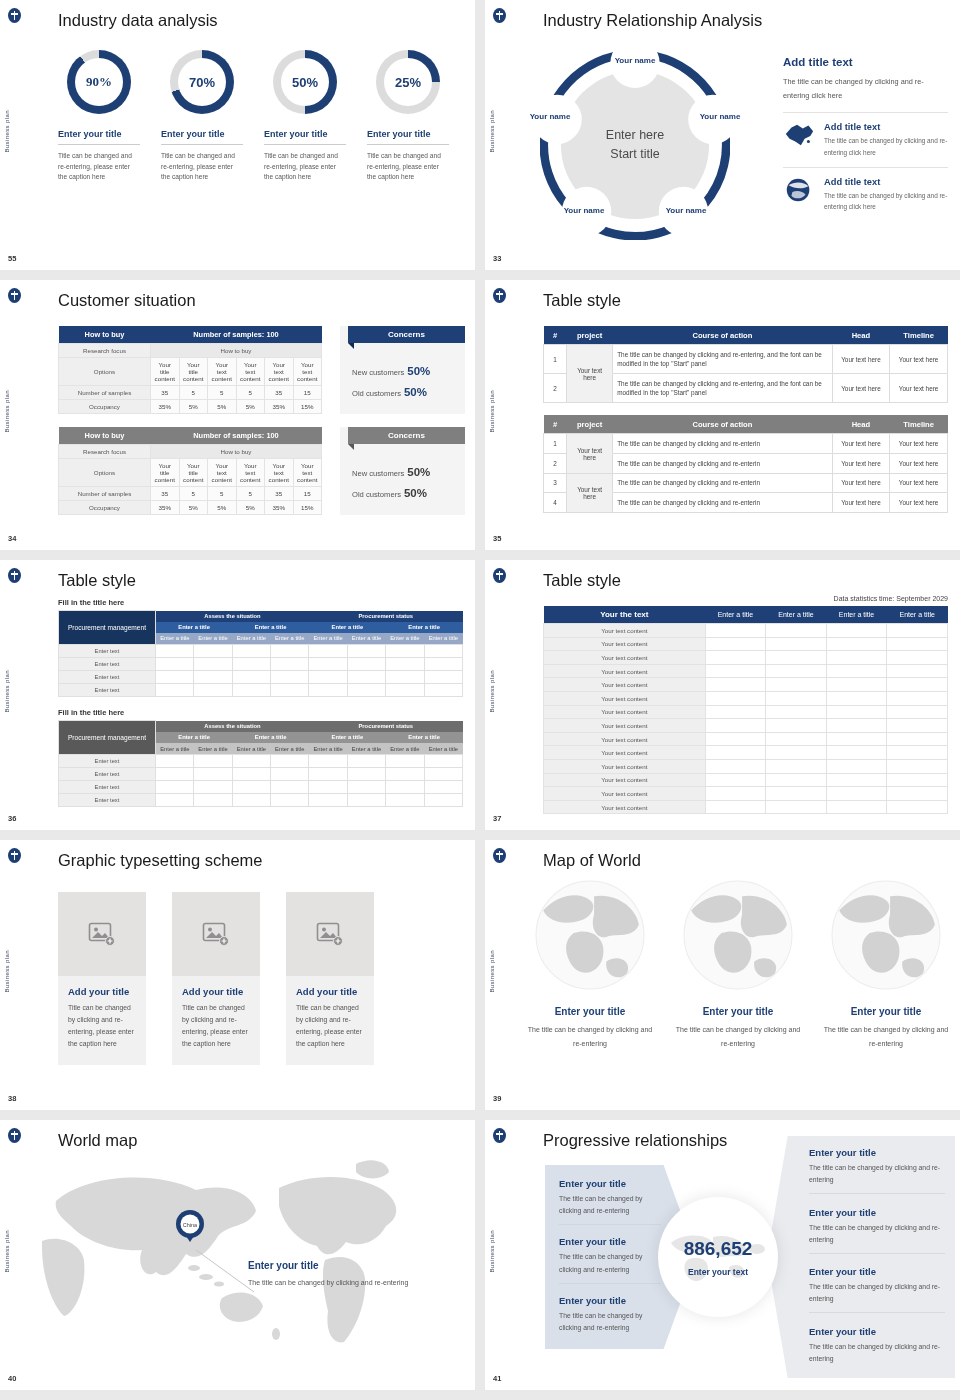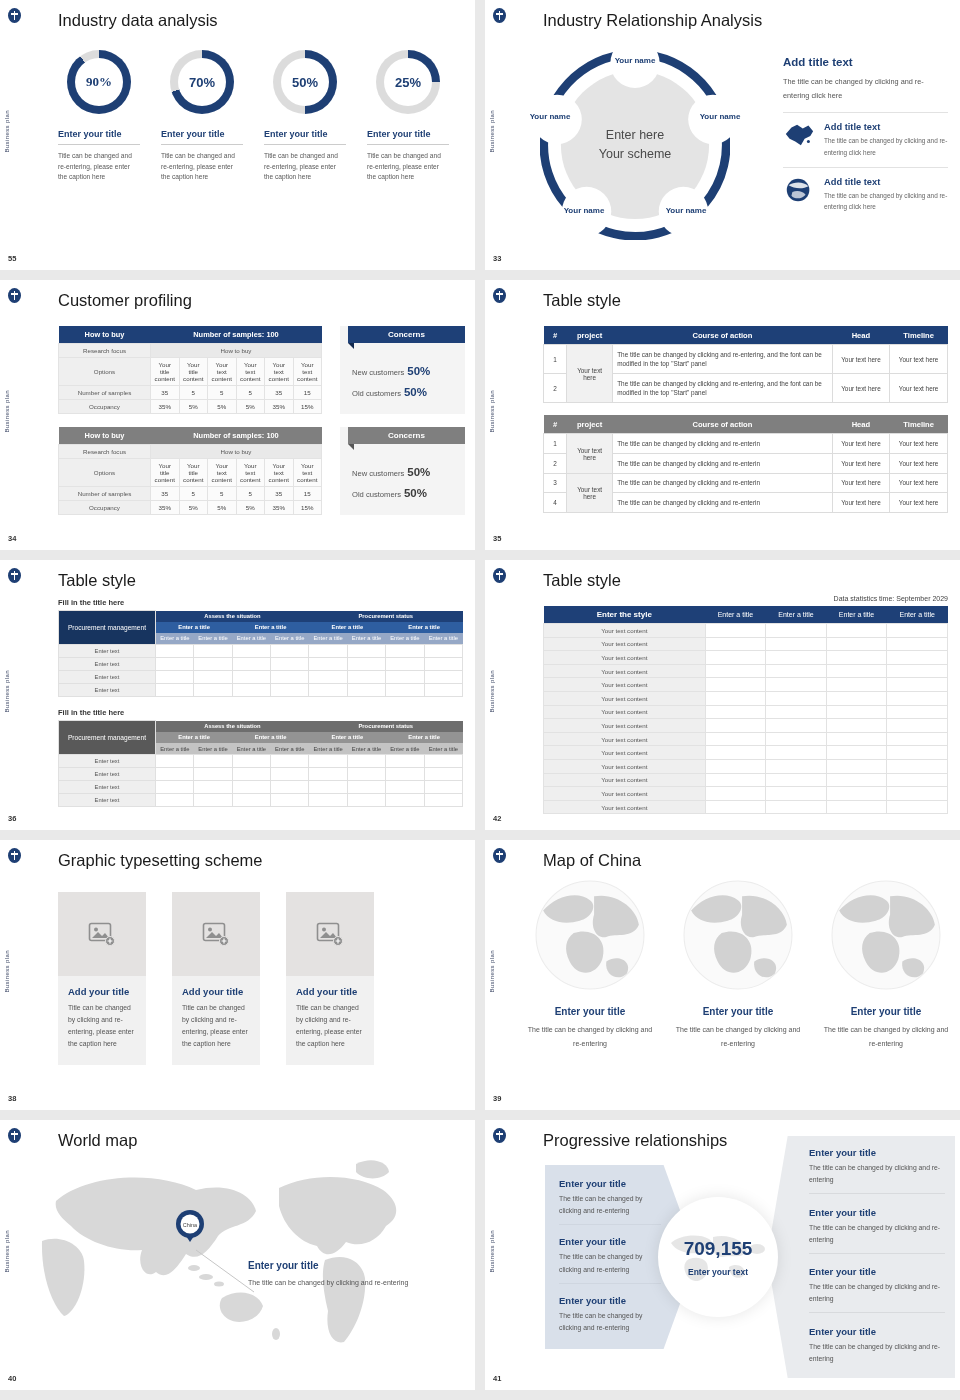--- a/index.html
+++ b/index.html
@@ -187,21 +187,21 @@
       </svg>
       <div class="gear-labels">
           <span>Your name</span>
           <span>Your name</span>
           <span>Your name</span>
           <span>Your name</span>
           <span>Your name</span>
         </div>
       <div class="gear-center">
         <div>Enter here</div>
-        <div>Your scheme</div>
+        <div>Start title</div>
       </div>
     </div>
     <div class="s33-right">
       <div class="atitle">Add title text</div>
       <div class="abody">The title can be changed by clicking and re-entering click here</div>
       <div class="mini-item">
         <svg class="mini-icon" viewBox="0 0 34 26">
           <path d="M3,12 L9,5 L15,2 L21,6 L27,3 L32,9 L29,14 L23,17 L19,24 L13,20 L7,17 Z" fill="#1e3f74"></path>
           <circle cx="27" cy="20" r="1.6" fill="#1e3f74"></circle>
         </svg>
@@ -224,21 +224,21 @@
     </div>
     <div class="page-num">33</div>
   </div>
 
   <div class="slide">
     <div class="logo">
         <i></i>
         <b></b>
       </div>
     <div class="side-label">Business plan</div>
-    <div class="s-title">Customer profiling</div>
+    <div class="s-title">Customer situation</div>
     <div class="s34-wrap">
       <div class="s34-row theme-blue">
         <table class="cust">
           <thead>
             <tr>
                 <th class="hl">How to buy</th>
                 <th colspan="6">Number of samples: 100</th>
               </tr>
           </thead>
           <tbody>
@@ -595,21 +595,21 @@
     <div class="s-title">Table style</div>
     <div class="note">Data statistics time: September 2029</div>
     <div class="s37-table">
       <table class="list">
         <colgroup>
             <col style="width:40%">
             <col span="4" style="width:15%">
           </colgroup>
         <thead>
           <tr>
-            <th class="fch">Enter the style</th>
+            <th class="fch">Your the text</th>
             <th>Enter a title</th>
             <th>Enter a title</th>
             <th>Enter a title</th>
             <th>Enter a title</th>
           </tr>
         </thead>
         <tbody>
 
         <tr>
               <td class="rl">Your text content</td>
@@ -705,21 +705,21 @@
             <tr>
               <td class="rl">Your text content</td>
               <td></td>
               <td></td>
               <td></td>
               <td></td>
             </tr>
           </tbody>
       </table>
     </div>
-    <div class="page-num">42</div>
+    <div class="page-num">37</div>
   </div>
 
   <div class="slide">
     <div class="logo">
         <i></i>
         <b></b>
       </div>
     <div class="side-label">Business plan</div>
     <div class="s-title">Graphic typesetting scheme</div>
     <div class="cards">
@@ -772,21 +772,21 @@
       </div>
     <div class="page-num">38</div>
   </div>
 
   <div class="slide">
     <div class="logo">
         <i></i>
         <b></b>
       </div>
     <div class="side-label">Business plan</div>
-    <div class="s-title">Map of China</div>
+    <div class="s-title">Map of World</div>
     <div class="globes">
 
     <div class="globe-col">
         <svg width="110" height="110" viewBox="0 0 108 108">
           <defs>
               <clipPath id="gc">
                 <circle cx="54" cy="54" r="53"></circle>
               </clipPath>
             </defs>
           <circle cx="54" cy="54" r="53" fill="#fafafa" stroke="#ececec" stroke-width="1"></circle>
@@ -900,21 +900,21 @@
     <div class="s41-circle">
       <svg width="110" height="62" viewBox="0 0 110 62">
         <g fill="#dadada">
           <path d="M8,16 C16,8 36,6 46,12 C52,16 48,24 40,25 C30,28 14,26 8,16 Z"></path>
           <path d="M50,10 C66,6 82,14 84,24 C80,32 68,28 60,30 C52,31 48,22 50,16 Z"></path>
           <path d="M26,32 C38,28 48,34 44,46 C40,56 28,57 23,47 C20,40 21,35 26,32 Z"></path>
           <path d="M66,40 C74,35 84,40 81,48 C76,54 66,50 66,40 Z"></path>
           <ellipse cx="94" cy="22" rx="8" ry="5"></ellipse>
         </g>
       </svg>
-      <div class="s41-num">709,155</div>
+      <div class="s41-num">886,652</div>
       <div class="s41-lbl">Enter your text</div>
     </div>
     <div class="s41-right">
 
     <div class="s41-item">
         <div class="s41-t">Enter your title</div>
         <div class="s41-b">The title can be changed by clicking and re-entering</div>
       </div>
         <div class="s41-item">
         <div class="s41-t">Enter your title</div>

